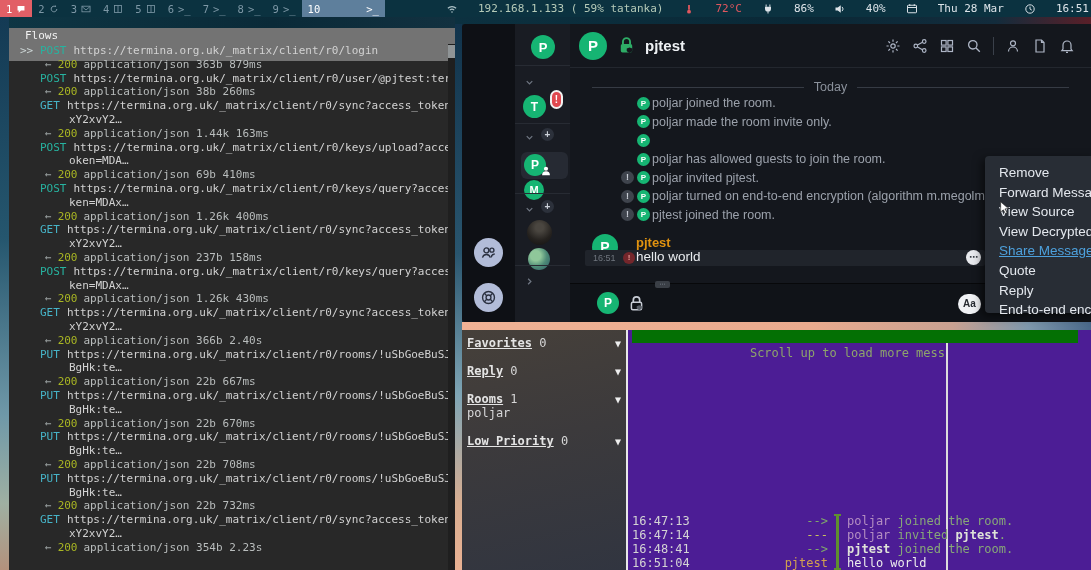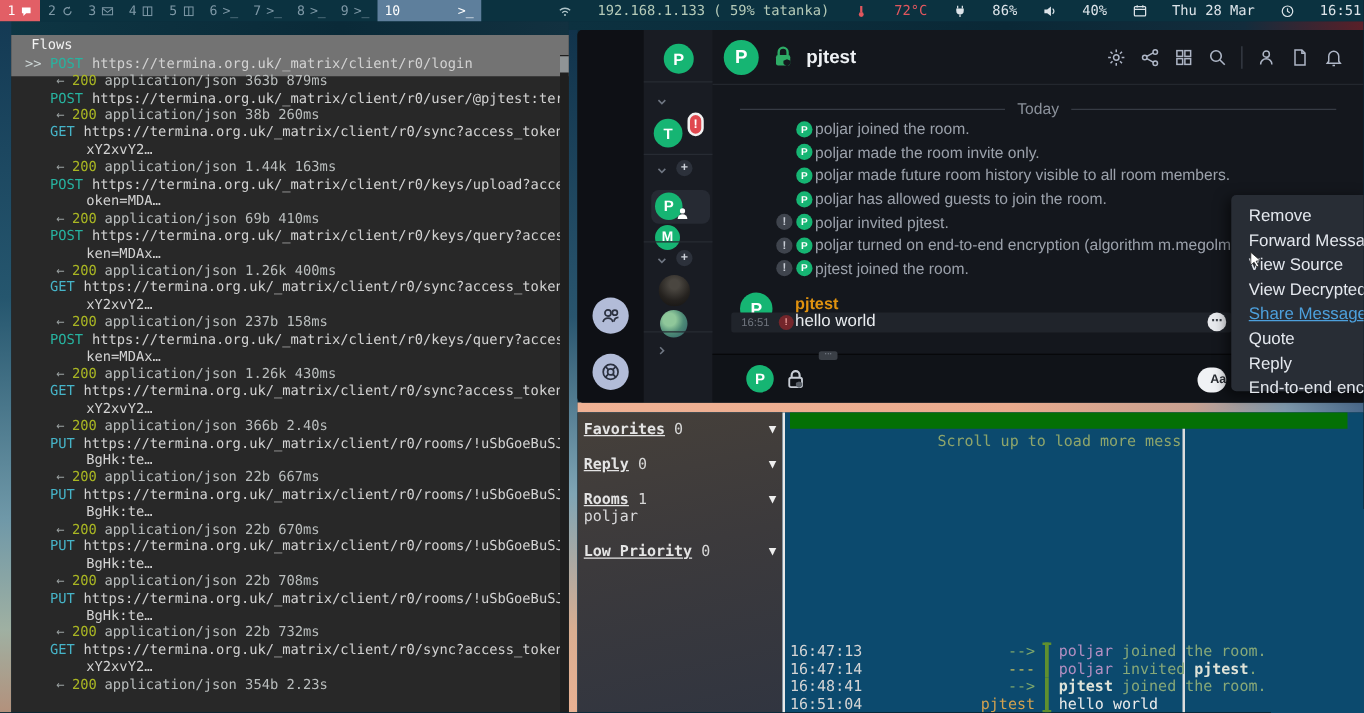--- a/index.html
+++ b/index.html
@@ -101,34 +101,34 @@
   #msg-text { position:absolute; left:51px; top:-1px; color:#e9ecef; font-size:13.5px; }
   #msg-dots { position:absolute; right:4px; top:0; width:15px; height:15px; border-radius:50%;
     background:#e8eaee; color:#3a3f46; font:bold 9px/14px "DejaVu Sans",sans-serif; text-align:center;}
 
   #mx-comp { left:108px; top:259px; width:521px; height:39px; background:#101318;
     border-top:1px solid #07080a; display:flex; align-items:center; }
   #comp-av { width:22px; height:22px; font-size:12px; margin-left:27px; }
   #comp-lock { margin-left:9px; }
   #comp-input { margin-left:11px; color:#646b75; font-size:13.5px; }
   #comp-aa { position:absolute; left:388px; top:10px; width:23px; height:20px; border-radius:10px;
-    background:#f0f2f5; color:#272b31; font:bold 10px/20px "Liberation Sans",sans-serif; text-align:right;}
+    background:#f0f2f5; color:#272b31; font:bold 10px/20px "Liberation Sans",sans-serif; text-align:center;}
   #typing-badge { position:absolute; left:85px; top:-3px; width:15px; height:7px;
     background:#3a3f46; border-radius:2px; color:#9aa2ad; font:6px/6px "DejaVu Sans",sans-serif;
     text-align:center; }
 
   #mx-menu { left:985px; top:156px; width:110px; height:157px; background:#282d35;
     border-radius:4px 0 0 4px; box-shadow:-3px 3px 10px rgba(0,0,0,.55);
     padding:7px 0 0 14px; z-index:50; }
   .mi { font-size:13.5px; line-height:19.6px; color:#e4e8ee; white-space:nowrap; }
   .mi-link { color:#4da0dc; text-decoration:underline; }
   #menu-cursor { position:absolute; left:14px; top:45px; width:13px; height:13px; }
 
   
-  #term { left:462px; top:330px; width:629px; height:240px; background:#0c4a6e;
+  #term { left:462px; top:330px; width:629px; height:240px; background:#4c1d95;
     font:12px/14px "DejaVu Sans Mono", monospace; }
   #t-side { left:0; top:0; width:164px; height:240px;
     background:linear-gradient(168deg,#46403a 0%,#3c3a3c 45%,#313540 100%); }
   .t-sec { position:absolute; left:5px; right:5px; color:#d6d6d6; }
   .t-lbl { font-weight:bold; text-decoration:underline; color:#e4e4e4; }
   .t-dd { position:absolute; right:0; top:1px; font-size:10px; color:#eee; }
   #t-room { position:absolute; left:5px; top:76px; color:#d8d8da; }
   #t-div1 { left:164px; top:0; width:2px; height:240px; background:#e8e8e8; }
   #t-div2 { left:484px; top:13px; width:2px; height:227px; background:#dcdcdc; }
   #t-greenbar { left:170px; top:0; width:446px; height:13px; background:#047004; }
@@ -432,21 +432,20 @@
       <div class="ev">
         <div class="eav av">P</div>
         <span>poljar joined the room.</span>
       </div>
       <div class="ev">
         <div class="eav av">P</div>
         <span>poljar made the room invite only.</span>
       </div>
       <div class="ev">
         <div class="eav av">P</div>
-        <span>poljar made future room history visible to all room members.</span>
       </div>
       <div class="ev">
         <div class="eav av">P</div>
         <span>poljar has allowed guests to join the room.</span>
       </div>
       <div class="ev">
         <div class="evwarn">!</div>
         <div class="eav av">P</div>
         <span>poljar invited pjtest.</span>
       </div>

